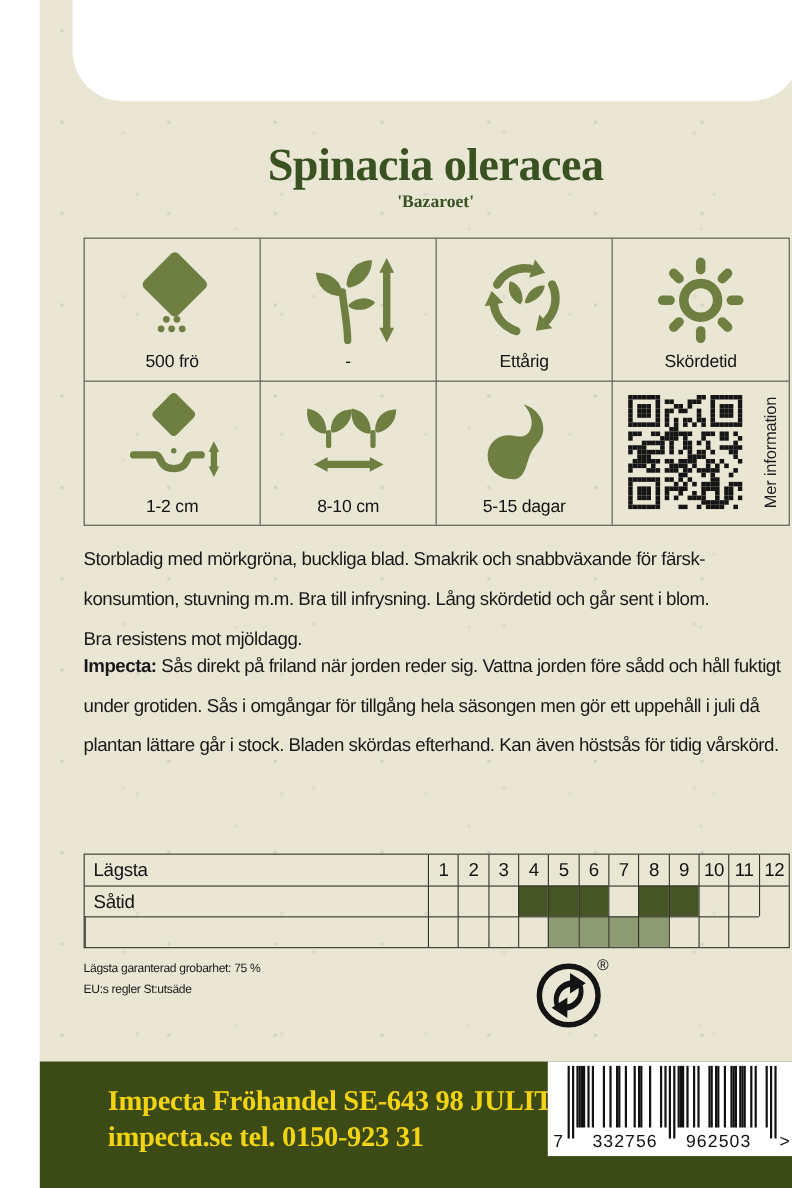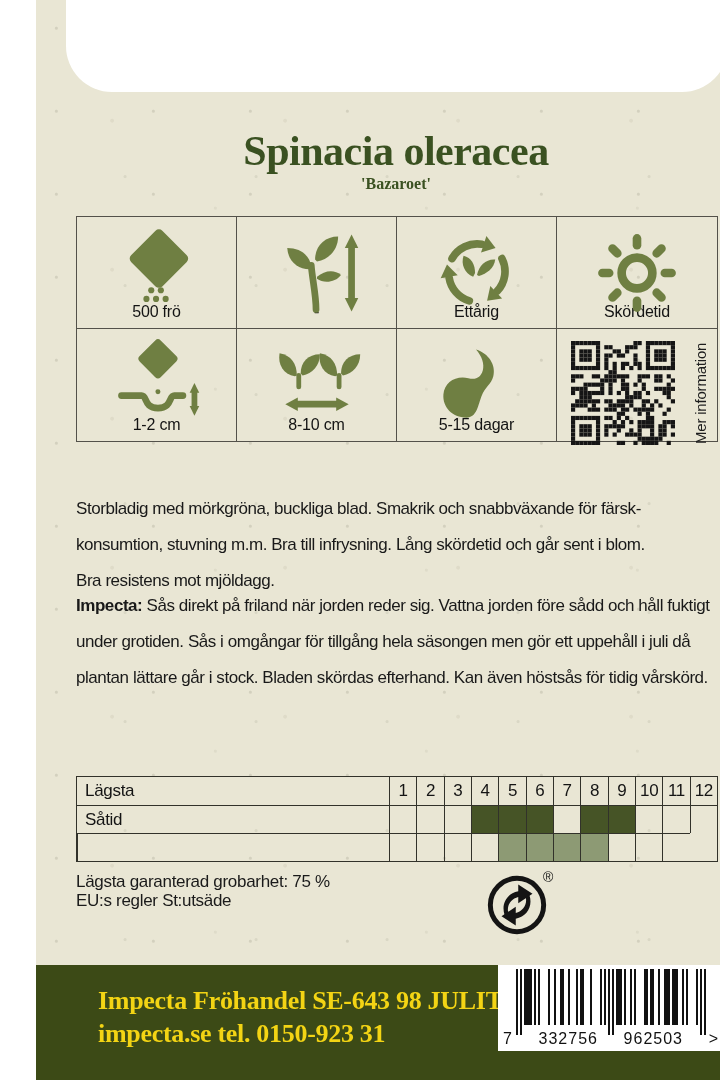--- a/index.html
+++ b/index.html
@@ -24,21 +24,21 @@
     font-family:"Liberation Serif","DejaVu Serif",serif; font-weight:bold;
     font-size:42px; line-height:46px; color:#3a5121; letter-spacing:-0.5px;
   }
   .cultivar{
     position:absolute; left:0; right:0; top:175px; text-align:center;
     font-family:"Liberation Serif","DejaVu Serif",serif; font-weight:bold;
     font-size:16px; color:#3a5121;
   }
   
   .igrid{
-    position:absolute; left:40px; top:216px; width:642px; height:226px;
+    position:absolute; left:40px; top:216px; width:642px; height:262px;
     display:grid; grid-template-columns:repeat(4,1fr); grid-template-rows:1fr 1fr;
     border:1px solid #53514a; box-sizing:border-box; z-index:2;
   }
   .cell{
     position:relative; display:flex; flex-direction:column; align-items:center;
     justify-content:flex-end; border-right:1px solid #53514a; box-sizing:border-box;
   }
   .cell:nth-child(4n){border-right:none;}
   .cell:nth-child(-n+4){border-bottom:1px solid #53514a;}
   .cell .icon{position:absolute; top:8px; left:0; right:0; display:flex; justify-content:center;}
@@ -65,21 +65,21 @@
     border:1px solid #32322a; z-index:2; background:transparent;
   }
   .cc{
     box-sizing:border-box; border-left:1px solid #32322a; border-top:1px solid #32322a;
     display:flex; align-items:center; justify-content:center;
     font-size:17px; letter-spacing:-0.3px; color:#141414;
   }
   .cc.row0{border-top:none;}
   .cc.col0{border-left:none; justify-content:flex-start; padding-left:8px;}
   
-  .footnotes{position:absolute; left:40px; top:872px; font-size:17px; line-height:19px; letter-spacing:-0.3px; color:#1a1a1a;}
+  .footnotes{position:absolute; left:40px; top:872px; font-size:11px; line-height:19px; letter-spacing:-0.3px; color:#1a1a1a;}
   
   .greendot{position:absolute; left:450px; top:874px; z-index:2;}
   .reg-mark{position:absolute; left:507px; top:869px; font-size:14px; color:#141414; z-index:2;}
   
   .footer{position:absolute; left:0; right:0; top:965px; height:115px; background:#3c4a16; z-index:1;}
   .footer-text{
     position:absolute; left:62px; top:19px;
     font-family:"Liberation Serif","DejaVu Serif",serif; font-weight:bold;
     font-size:26px; line-height:33px; color:#f3d414; letter-spacing:-0.3px;
   }

